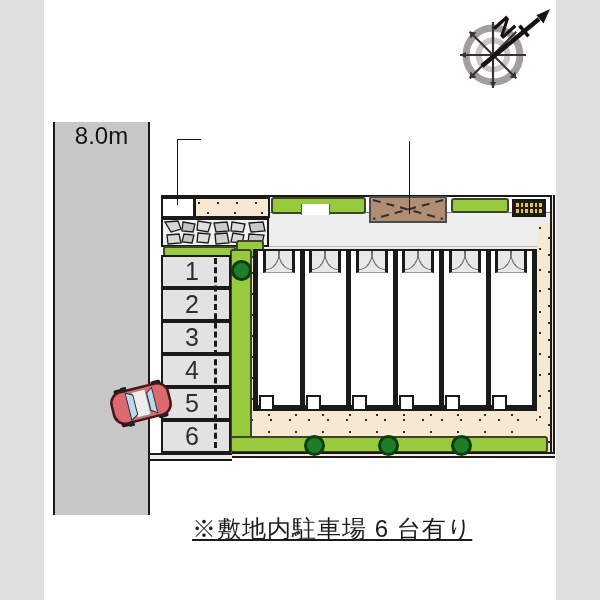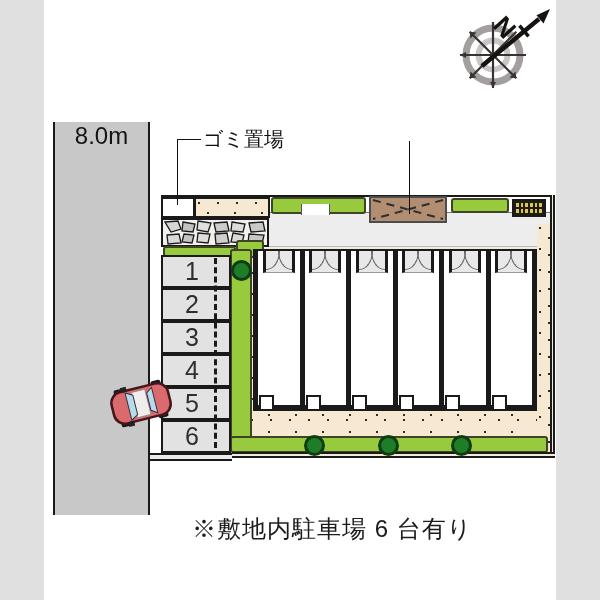--- a/index.html
+++ b/index.html
@@ -42,21 +42,21 @@
   .dblV{background:#f4ead8;border-left:2px solid #1a1a1a;border-right:2px solid #1a1a1a;}
   .dblH{background:#f4ead8;border-top:2px solid #1a1a1a;border-bottom:2px solid #1a1a1a;}
   
   .grate{background:#1f1c10;border:2px solid #1a1a1a;display:grid;
          grid-template-columns:repeat(6,1fr);grid-template-rows:repeat(2,1fr);gap:2px;padding:2px;}
   .grate>div{background:#dfc355;}
   
   .jp-label{font-size:20px;white-space:nowrap;color:#111;}
   .leaderV{border-left:1.5px solid #111;width:0;}
   .leaderH{border-top:1.5px solid #111;height:0;}
-  .note{font-size:24px;letter-spacing:1px;color:#1c1c1c;white-space:nowrap;}
+  .note{font-size:24px;letter-spacing:1px;color:#1c1c1c;white-space:nowrap;text-decoration:underline;}
   .notch-white{background:#fff;border-left:1px solid #555;border-right:1px solid #555;}
   .wline{background:#bbb;}
   .topline{background:#1a1a1a;}
 </style>
 </head>
 <body>
 
 <div id="stage">
 
   <div class="abs margin-strip" style="left:0;top:0;width:44px;height:600px"></div>
@@ -213,21 +213,20 @@
       <rect x="16" y="6" width="6" height="5" fill="#222"></rect>
       <rect x="16" y="41" width="6" height="5" fill="#222"></rect>
       <rect x="26" y="13" width="14" height="26" fill="#f0eded" stroke="#888" stroke-width="0.8"></rect>
       <path d="M20,12 L27,16 L27,36 L20,40 Z" fill="#b9d9ef" stroke="#333" stroke-width="1"></path>
       <path d="M47,13 L41,17 L41,35 L47,39 Z" fill="#b9d9ef" stroke="#333" stroke-width="1"></path>
     </g>
   </svg>
 
   <div class="abs leaderH" style="left:177px;top:139px;width:24px"></div>
   <div class="abs leaderV" style="left:177px;top:139px;height:66px"></div>
-  <div class="abs jp-label" style="left:203px;top:126px">ゴミ置場</div>
 
   <div class="abs leaderV" style="left:409px;top:141px;height:73px"></div>
 
   <div class="abs note" style="left:192px;top:513px">※敷地内駐車場 6 台有り</div>
 
   <svg class="abs" style="left:446px;top:2px" width="114" height="104" viewBox="0 0 114 104">
     <g transform="translate(47,53)">
       <circle r="27" fill="none" stroke="#a39f9f" stroke-width="7"></circle>
       <circle r="14.5" fill="none" stroke="#c9c5c5" stroke-width="6"></circle>
       <g stroke="#383232" stroke-width="2.2">

